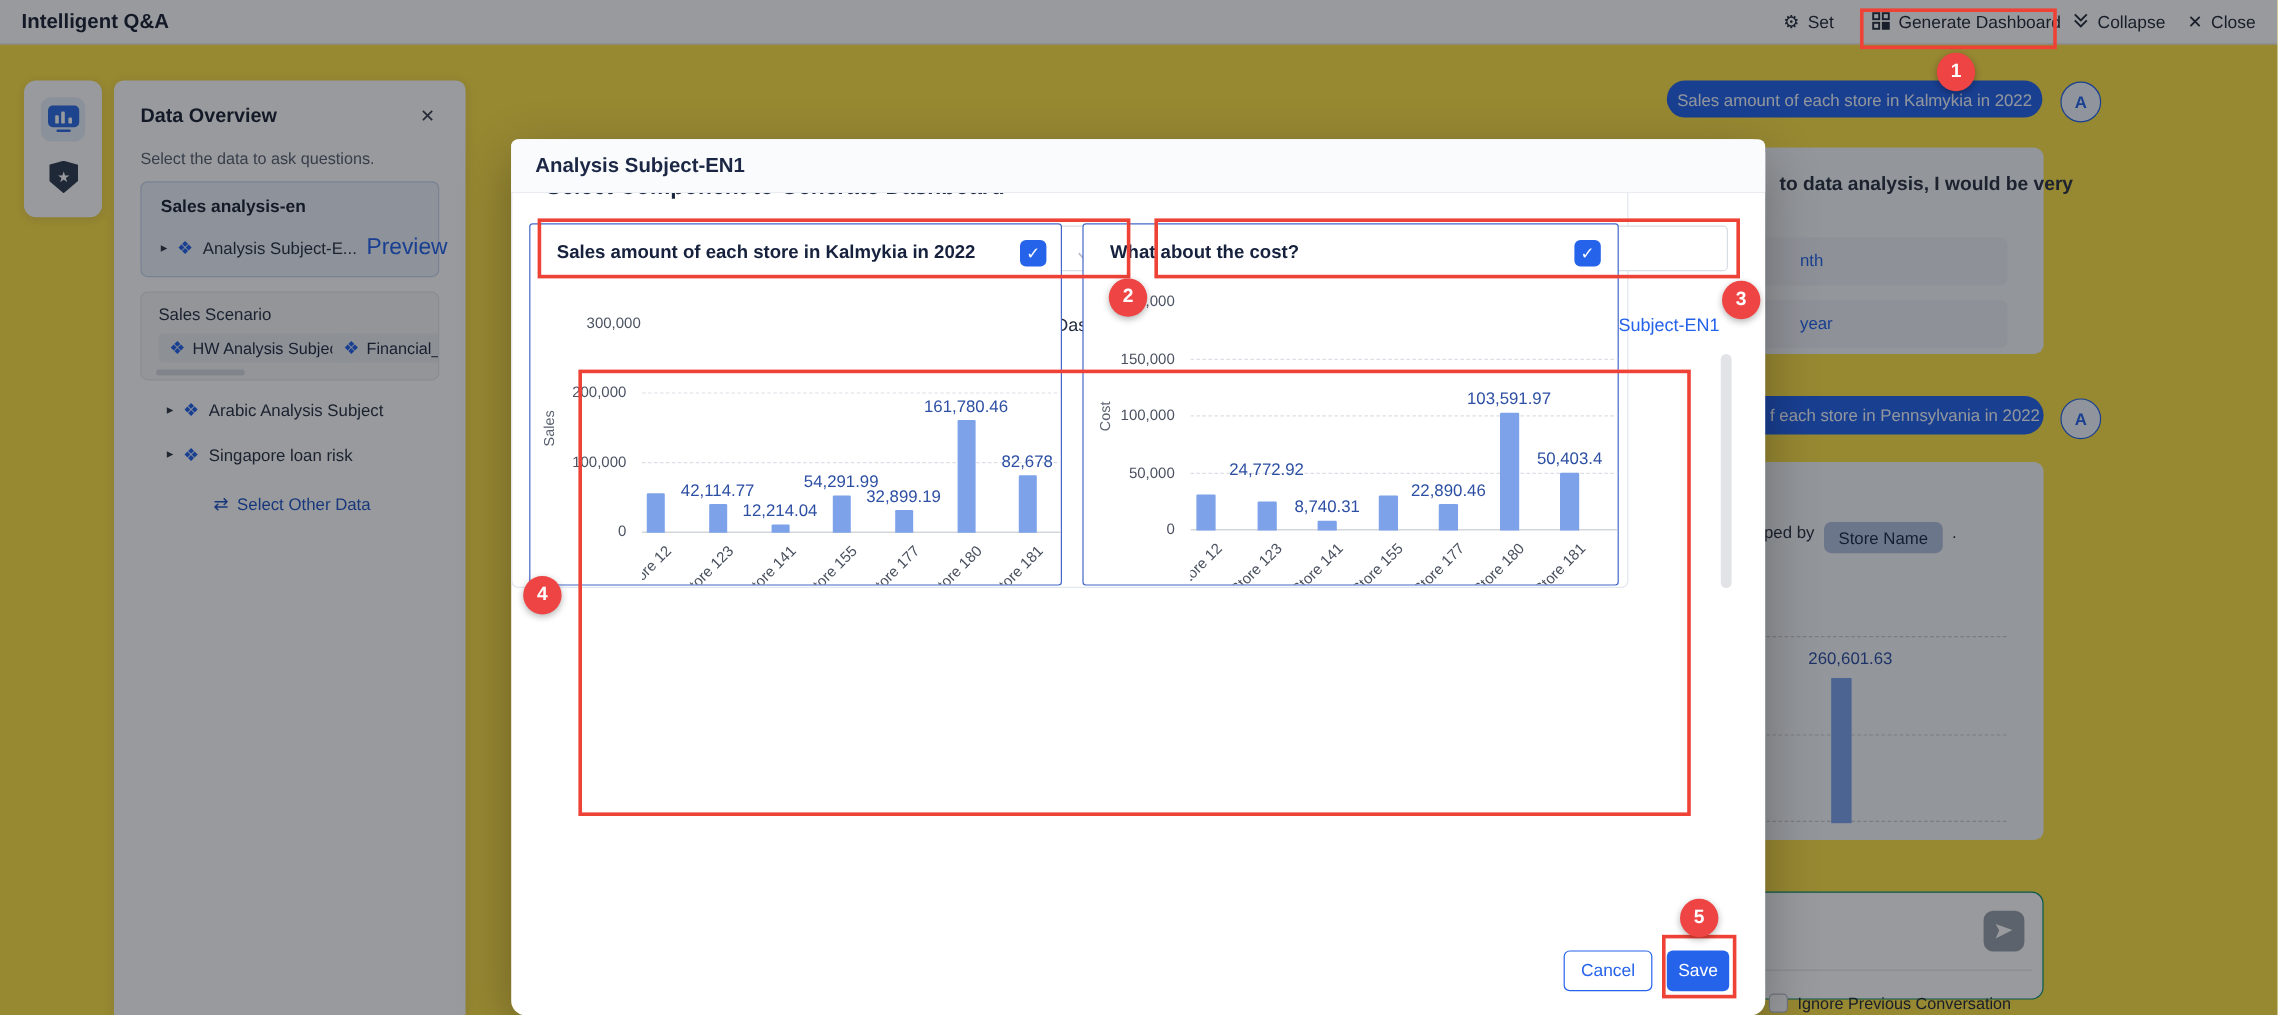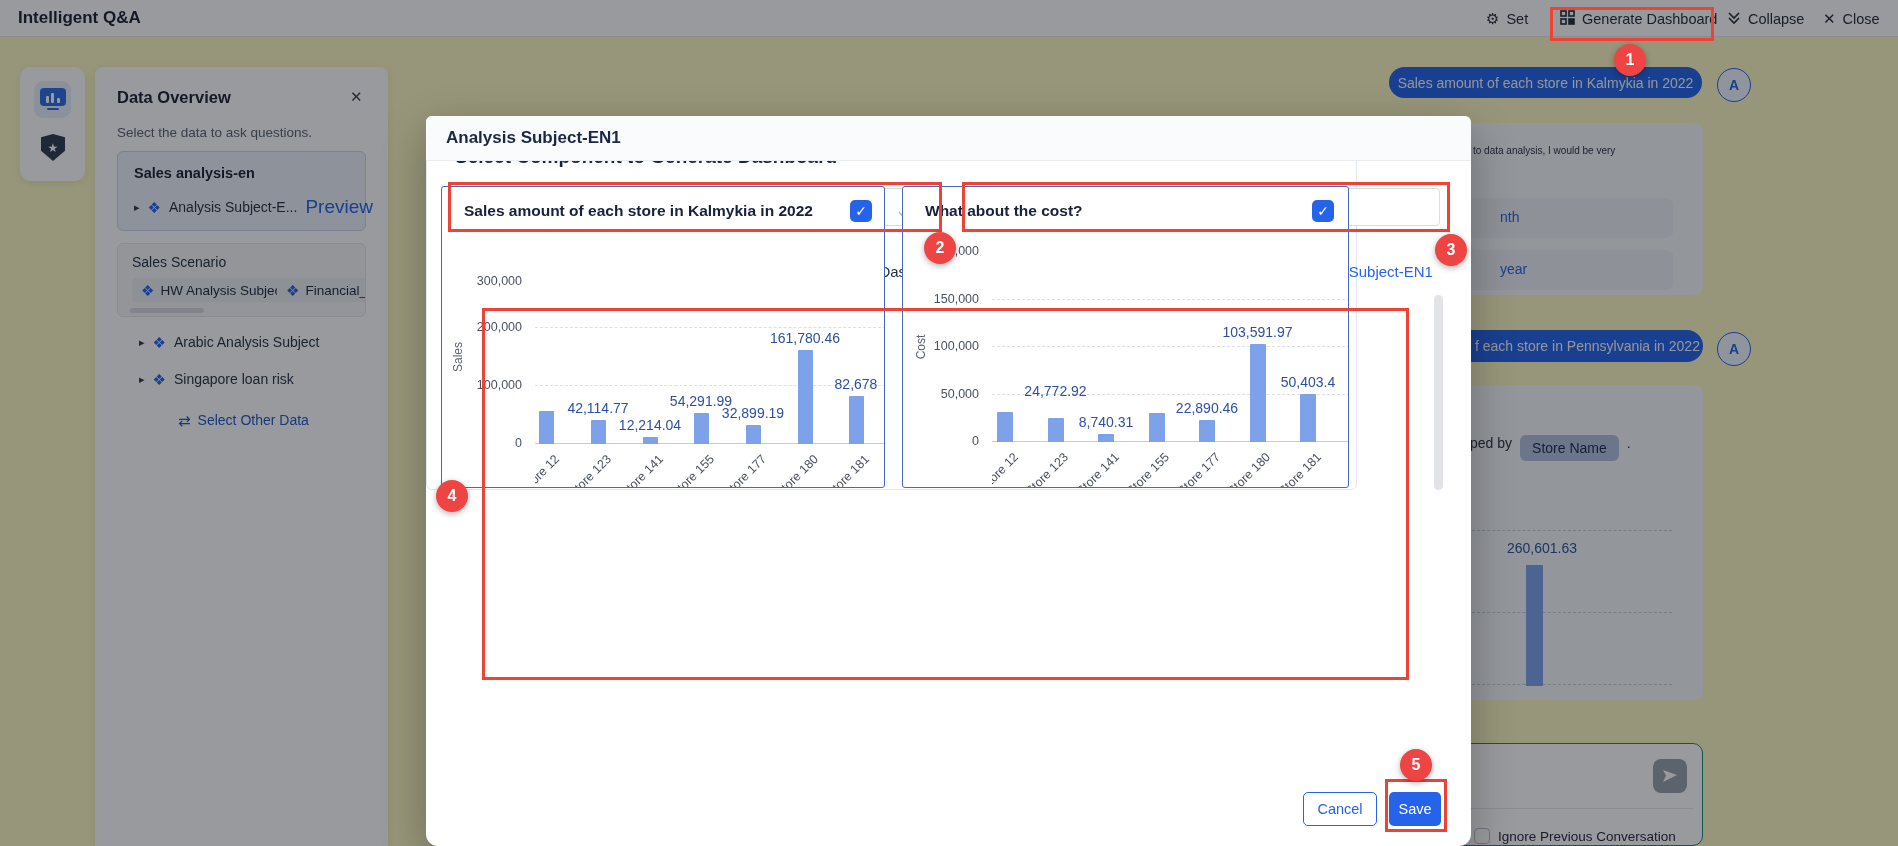--- a/index.html
+++ b/index.html
@@ -1,17 +1,17 @@
 <!DOCTYPE html>
 <html><head>
 <meta charset="utf-8">
 <style>
   html,body{margin:0;padding:0;background:#d8dadd;}
   *{box-sizing:border-box;font-family:"Liberation Sans","DejaVu Sans",sans-serif;}
-  #stage{position:relative;width:1898px;height:846px;background:#fef9c3;overflow:hidden;}
+  #stage{position:relative;width:1898px;height:846px;background:#fde047;overflow:hidden;}
   .abs{position:absolute;}
 
   
   #topbar{left:0;top:0;width:1898px;height:37px;background:#ffffff;border-bottom:1px solid #e5e7ea;}
   #app-title{left:18px;top:8px;font-size:17px;font-weight:700;color:#1a2233;}
   .tb-item{top:0;height:37px;display:flex;align-items:center;gap:7px;color:#252c3a;font-size:14.5px;cursor:pointer;}
   .tb-ico{font-size:15px;line-height:1;color:#252c3a;}
   #tb-set{left:1486px;}
   #tb-gen{left:1560px;}
   #tb-collapse{left:1727px;}
@@ -58,32 +58,32 @@
   
   .q-pill{background:#2563eb;border-radius:17px;color:rgba(255,255,255,.95);font-size:14px;display:flex;align-items:center;}
   #pill1{left:1389px;top:67px;width:313px;height:31px;justify-content:center;}
   #pill2{left:1400px;top:330px;width:303px;height:32px;}
   #pill2 span{position:absolute;left:75px;white-space:nowrap;}
   .avatar{width:34px;height:34px;border-radius:50%;background:#f0f5ff;border:1.5px solid #2563eb;color:#2563eb;font-weight:700;font-size:14px;display:flex;align-items:center;justify-content:center;}
   #avatar1{left:1717px;top:68px;}
   #avatar2{left:1717px;top:332px;}
   .msg-card{background:#f7f8fa;border-radius:8px;}
   #cardA{left:1420px;top:123px;width:283px;height:172px;}
-  #cardA-text{position:absolute;left:53px;top:22px;font-size:10px;color:#2a3243;white-space:nowrap;}
+  #cardA-text{position:absolute;left:63px;top:22px;font-size:16px;color:#2a3243;white-space:nowrap;font-weight:bold;}
   .sug-row{position:absolute;left:26px;width:227px;height:40px;background:#eef0f4;border-radius:6px;cursor:pointer;}
   #sug1{top:75px;}
   #sug2{top:127px;}
   .sug-row span{position:absolute;left:54px;top:11px;font-size:14px;color:#2563eb;white-space:nowrap;}
   #cardB{left:1420px;top:385px;width:283px;height:315px;}
   #cardB-line{position:absolute;left:50px;top:50px;display:flex;gap:8px;font-size:14px;color:#2a3243;}
   #store-chip{background:#b3c1e0;border-radius:6px;padding:5px 12px;font-size:14px;color:#1e2a45;}
   .dashline{position:absolute;left:52px;width:200px;border-top:1px dashed #c9ccd3;}
   #mini-label{position:absolute;left:62px;top:155px;width:120px;text-align:center;font-size:14px;color:#2d4fa3;}
   #mini-bar{position:absolute;left:106px;top:180px;width:17px;height:121px;background:#7da2ea;}
-  #input-card{left:1420px;top:743px;width:283px;height:103px;background:#fff;border:1.5px solid #0c8d77;border-radius:10px;}
+  #input-card{left:1420px;top:743px;width:283px;height:90px;background:#fff;border:1.5px solid #0c8d77;border-radius:10px;}
   #send-btn{position:absolute;left:232px;top:15px;width:34px;height:34px;border-radius:8px;background:#98a1ad;display:flex;align-items:center;justify-content:center;cursor:pointer;}
   #input-divider{position:absolute;left:14px;top:64px;width:258px;border-top:1px solid #e3e5e9;}
   #ignore-box{position:absolute;left:53px;top:84px;width:16px;height:16px;border:1px solid #b9bfc9;border-radius:4px;background:#fff;cursor:pointer;}
   #ignore-label{position:absolute;left:77px;top:85px;font-size:13.5px;color:#242b38;white-space:nowrap;}
 
   
   #overlay{left:0;top:0;width:1898px;height:846px;background:rgba(10,14,22,.42);}
 
   
   #modal{left:426px;top:116px;width:1045px;height:730px;background:#fff;border-radius:12px;box-shadow:0 14px 44px rgba(0,0,0,.28);}
@@ -328,21 +328,21 @@
             <div class="bar" style="left: 262.5px; bottom: 45px; width: 15px; height: 93.8327px;"></div>
             <div class="bar-label" style="left: 200px; bottom: 142.833px;">161,780.46</div>
             <span class="xlab" style="top: 182px; right: 75px;">Store 180</span>
             <div class="bar" style="left: 313.5px; bottom: 45px; width: 15px; height: 47.9532px;"></div>
             <div class="bar-label" style="left: 251px; bottom: 96.9532px;">82,678</div>
             <span class="xlab" style="top: 182px; right: 24px;">Store 181</span>
           </div>
           <div class="ytick" style="left: 0px; width: 80px; top: 249px;">0</div>
           <div class="ytick" style="left: 0px; width: 80px; top: 191px;">100,000</div>
           <div class="ytick" style="left: 0px; width: 80px; top: 133px;">200,000</div>
-          <div class="ytick" style="left: 0px; width: 80px; top: 75px; margin-top: 12px;">300,000</div>
+          <div class="ytick" style="left: 12px; width: 80px; top: 75px;">300,000</div>
           <div class="ytitle" style="left: 16px; top: 170px;">Sales</div>
         </div>
 
       <div id="chart2" class="chart-card">
         <div class="cc-title">What about the cost?</div>
         <div id="cbx2" class="cbx">✓</div>
       <div class="plot" style="left: 89px; top: 65px; width: 358px; height: 237px;">
             <div class="gline zero" style="bottom: 47px;"></div>
             <div class="gline" style="bottom: 94.5px;"></div>
             <div class="gline" style="bottom: 142px;"></div>

